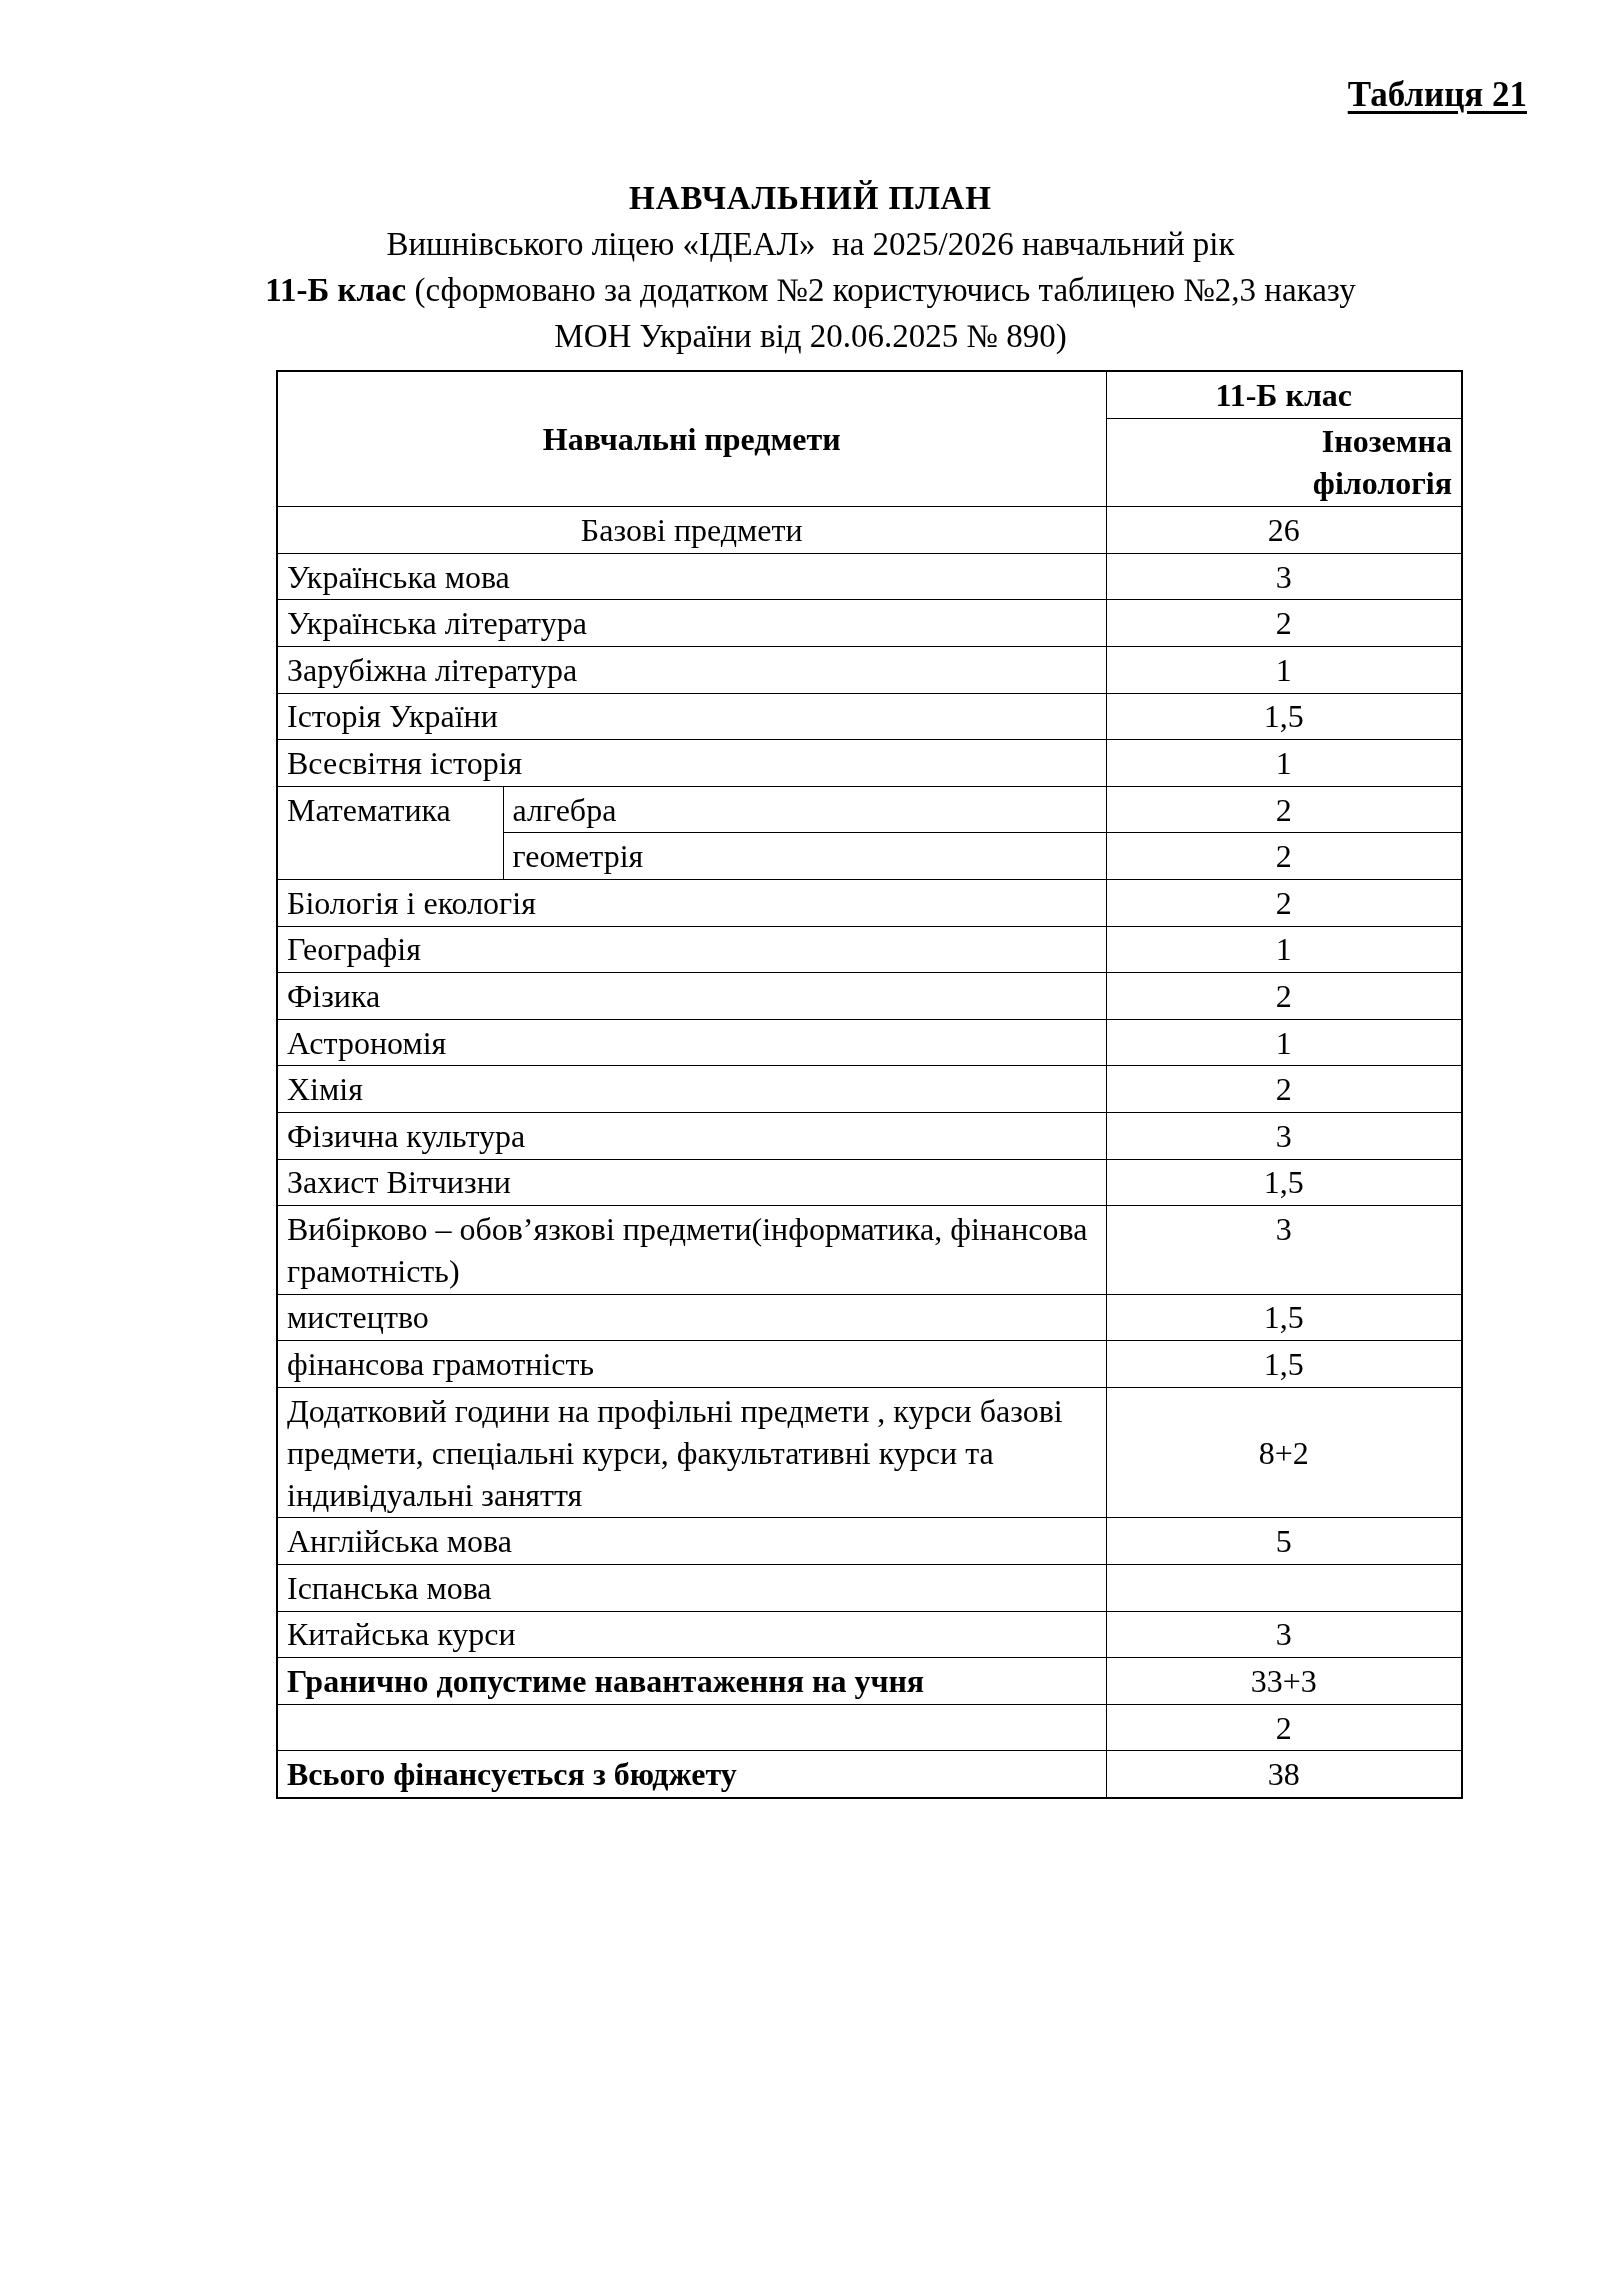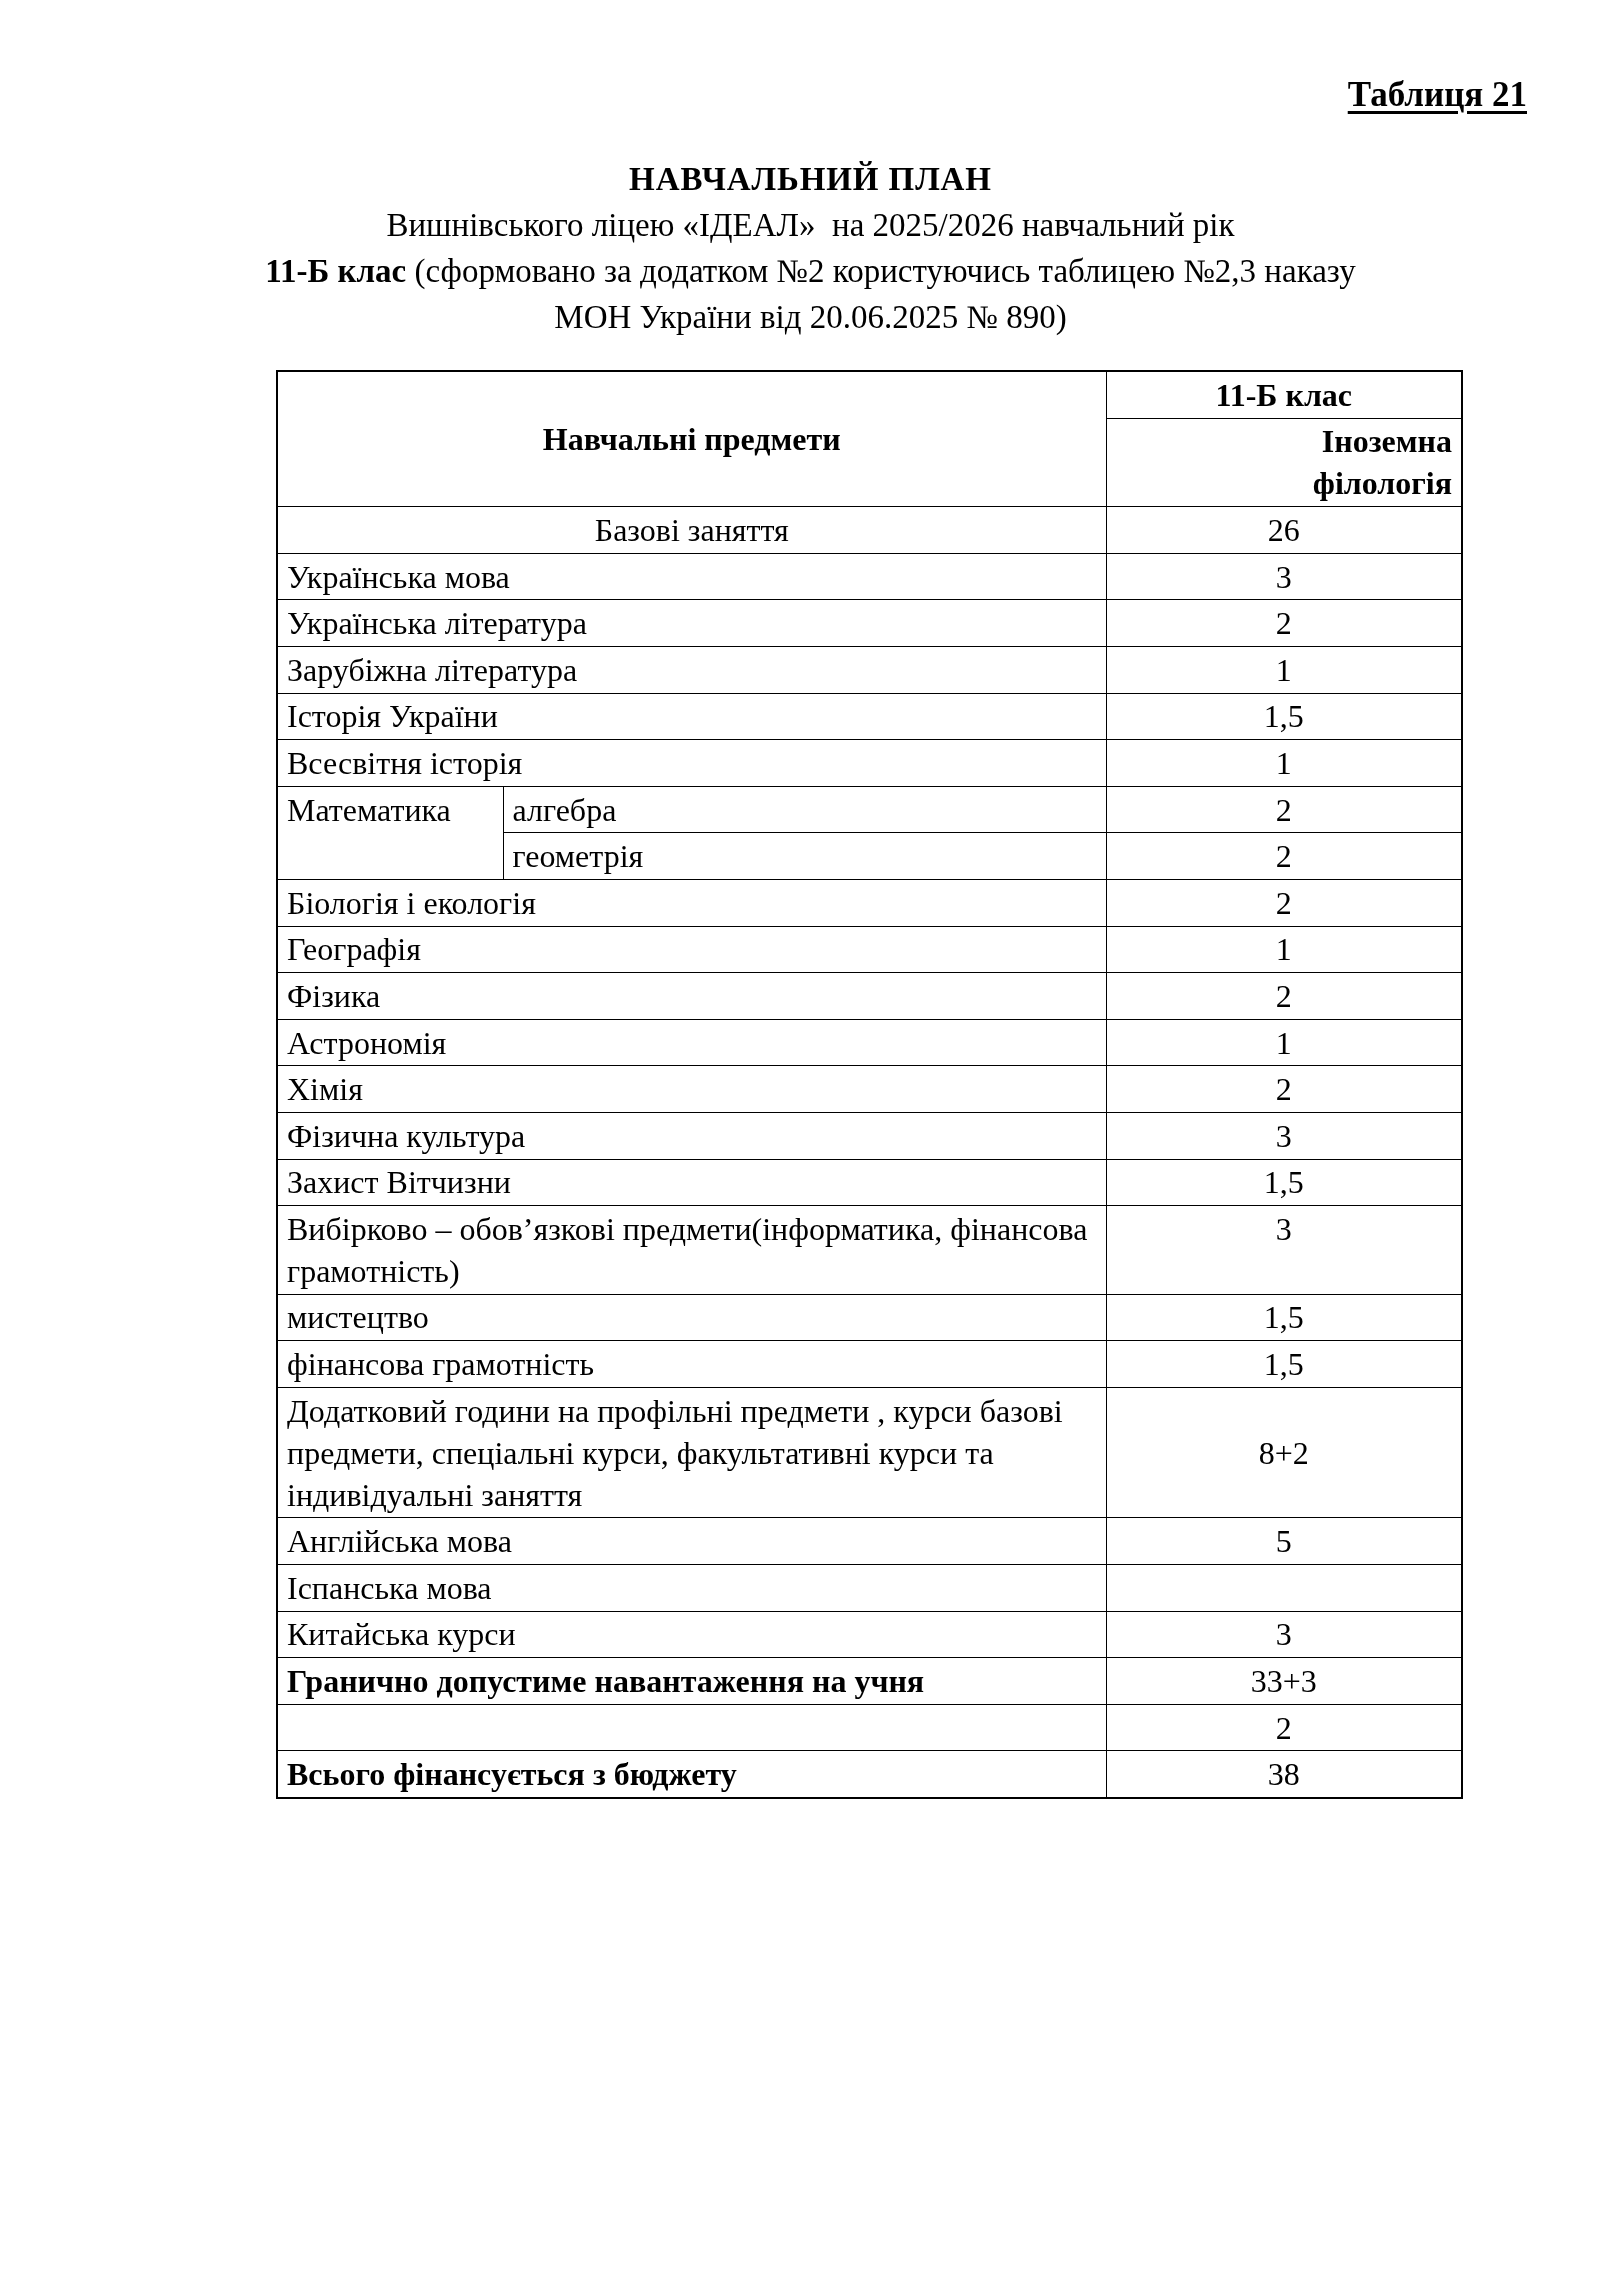--- a/index.html
+++ b/index.html
@@ -12,21 +12,21 @@
   }
   .page { position: absolute; inset: 0; }
 
   .table-caption {
     position: absolute; top: 75px; right: 94px;
     font-size: 35px; font-weight: bold; text-decoration: underline;
     text-underline-offset: 5.4px;
   }
 
   .title-block {
-    position: absolute; top: 156px; left: 0; width: 100%;
+    position: absolute; top: 175px; left: 0; width: 100%;
     text-align: center; font-size: 33px; line-height: 46px;
   }
   .title-block .title { font-weight: bold; letter-spacing: 0.9px; }
 
   .plan-wrap { position: absolute; top: 370px; left: 276px; }
   table.plan {
     border-collapse: collapse; table-layout: fixed;
     width: 1184px; border: 2.7px solid #000;
   }
   table.plan th, table.plan td {
@@ -80,21 +80,21 @@
       <tbody>
         <tr>
           <th class="subjects-head" colspan="2" rowspan="2">Навчальні предмети</th>
           <th class="class-head">11-Б клас</th>
         </tr>
         <tr>
           <th class="profile-head">Іноземна
 філологія</th>
         </tr>
       <tr class="section-row">
-            <td class="label" colspan="2">Базові заняття</td>
+            <td class="label" colspan="2">Базові предмети</td>
             <td class="value">26</td>
           </tr>
           <tr>
             <td class="label" colspan="2">Українська мова</td>
             <td class="value">3</td>
           </tr>
           <tr>
             <td class="label" colspan="2">Українська література</td>
             <td class="value">2</td>
           </tr>

